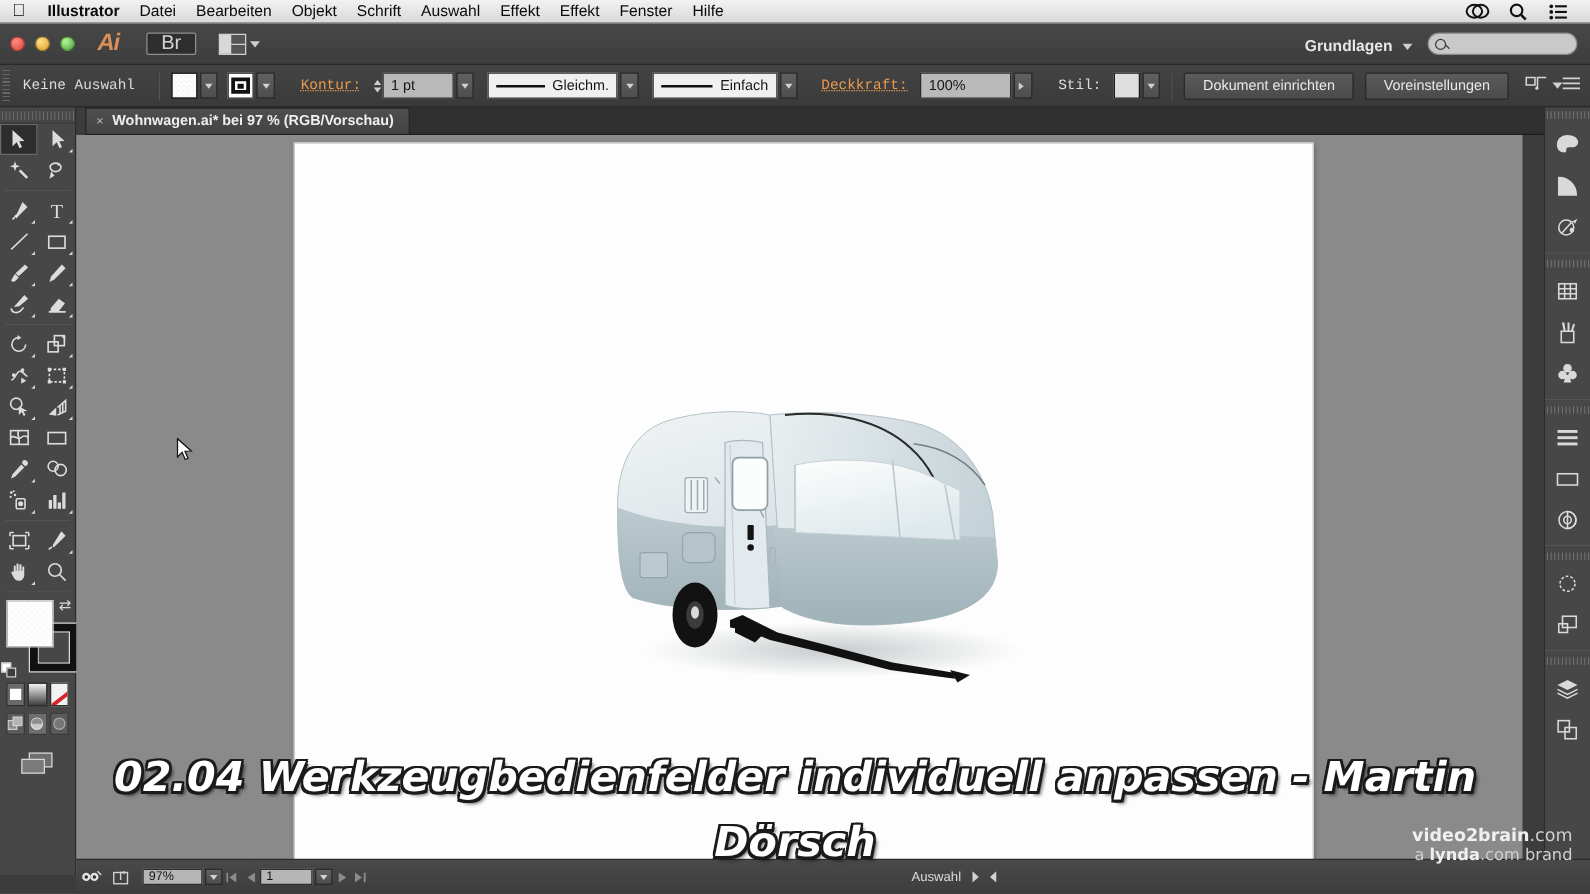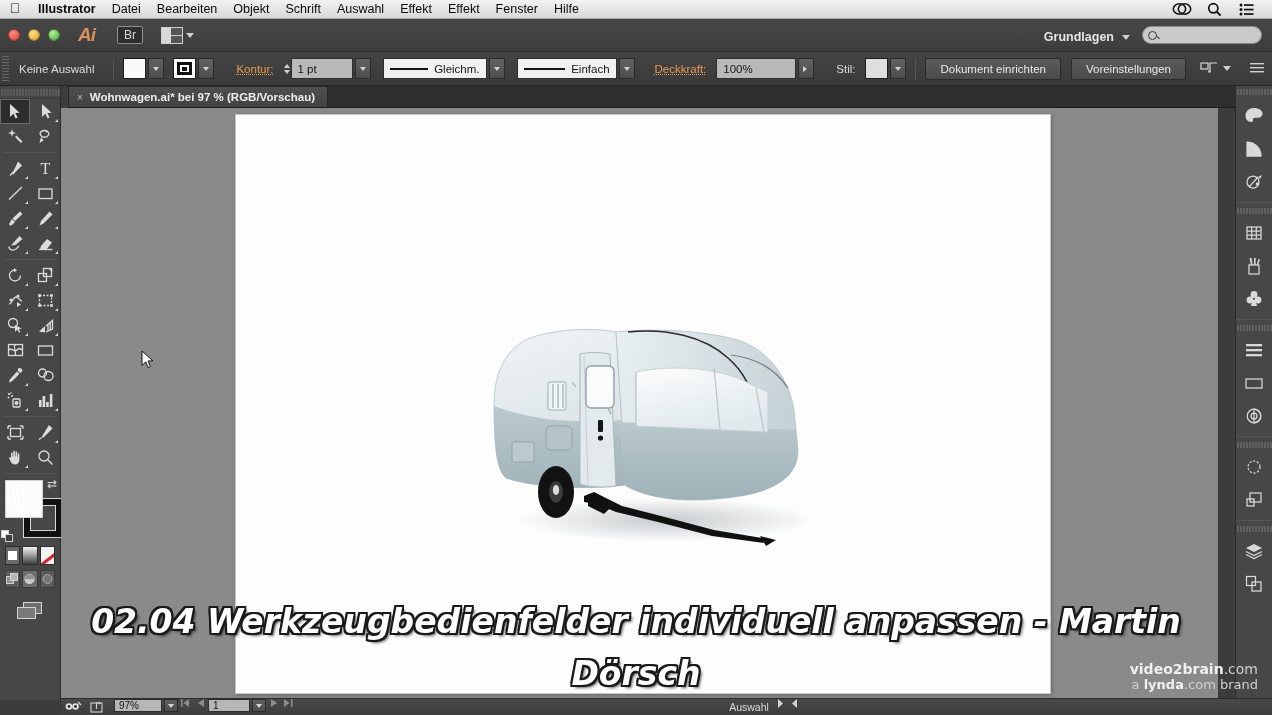--- a/index.html
+++ b/index.html
@@ -32,23 +32,23 @@
     border-bottom: 1px solid #2a2a2a;
     display: flex; align-items: center;
   }
   .traffic { display: flex; gap: 8px; padding-left: 8px; align-items:center;}
   .dot { width: 12px; height: 12px; border-radius: 50%; border:1px solid rgba(0,0,0,.35); }
   .dot.r { background: radial-gradient(circle at 35% 30%, #ff8b80, #e0443e); }
   .dot.y { background: radial-gradient(circle at 35% 30%, #ffe08a, #dea123); }
   .dot.g { background: radial-gradient(circle at 35% 30%, #b6f59b, #43a533); }
   .ai-logo { margin-left: 18px; color: #d98f5a; font-size: 19px; font-style: italic; font-weight: bold; letter-spacing:-1px;}
   .br-btn {
-    margin-left: 22px; width: 26px; height: 18px; border: 1px solid #8e8e8e;
+    margin-left: 22px; width: 40px; height: 18px; border: 1px solid #8e8e8e;
     border-radius: 2px; background: #2e2e2e; color: #d4d4d4;
-    font-size: 12px; display: flex; align-items: center; justify-content: center;
+    font-size: 16px; display: flex; align-items: center; justify-content: center;
   }
   .arrange-btn {
     margin-left: 18px; display: flex; align-items: center; gap: 3px;
   }
   .arrange-glyph {
     width: 22px; height: 17px; border: 1.5px solid #cfcfcf; background: #555;
     position: relative;
   }
   .arrange-glyph::before{content:"";position:absolute;left:0;top:0;width:9px;height:100%;background:#d8d8d8;}
   .arrange-glyph::after{content:"";position:absolute;right:0;top:7px;width:11px;height:1.5px;background:#cfcfcf;}
@@ -66,21 +66,21 @@
   .ctrlbar {
     position: absolute; left: 0; top: 52px; width: 1272px; height: 34px;
     background: linear-gradient(#444, #3a3a3a);
     border-bottom: 1px solid #252525;
     display: flex; align-items: center; gap: 0px;
     font-size: 11.5px; color: #dcdcdc;
   }
   .grip { width: 7px; height: 26px; margin-left:2px; background:
       repeating-linear-gradient(to bottom, #6d6d6d 0 1px, transparent 1px 3px);
       opacity:.85;}
-  .ctrl-label { padding: 0 10px; white-space: nowrap; }
+  .ctrl-label { padding: 0 10px; white-space: nowrap; font-family: Liberation Mono, monospace; }
   .orange { color: #e89b4e; text-decoration: underline; text-decoration-style: dotted; }
   .swatch-btn {
     width: 23px; height: 21px; border: 1px solid #1c1c1c; background: #fff;
     display:flex; align-items:center; justify-content:center;
   }
   .swatch-btn.white { background: repeating-conic-gradient(#fff 0 25%, #f6f6f6 0 50%) 0 0/4px 4px; }
   .swatch-btn.strokebox { background: #fff; }
   .strokebox-inner { width: 15px; height: 13px; border: 3px solid #111; background: #fff; display:flex;align-items:center;justify-content:center;}
   .strokebox-inner i { display:block; width:5px;height:4px;background:#111;}
   .dd {
@@ -206,23 +206,23 @@
                background-size: 3px 6px; background-position: center; background-repeat: repeat-x;}
   .dgroup { padding: 2px 0 4px 0; }
   .dcell { height: 33px; display:flex; align-items:center; justify-content:center; }
   svg.di { width: 20px; height: 20px; }
   svg.di * { stroke:#d9d9d9; fill:none; stroke-width:1.25; }
   svg.di .f { fill:#d9d9d9; stroke:none; }
   .dsep { height:1px; background:#3a3a3a; border-bottom:1px solid #555; }
 
   
   .statusbar {
-    position: absolute; left: 61px; bottom: 0; width: 1211px; height: 17px;
+    position: absolute; left: 61px; bottom: 0; width: 1211px; height: 28px;
     background: linear-gradient(#494949,#3d3d3d); border-top:1px solid #2b2b2b;
-    display:flex; align-items:flex-start; font-size: 10.5px; color: #dcdcdc;
+    display:flex; align-items:center; font-size: 10.5px; color: #dcdcdc;
   }
   .sb-item { display:flex; align-items:center; height:15px; padding: 0 4px;}
   .sb-field { height:13px; background:#b6b6b6; color:#131313; border:1px solid #2f2f2f;
               display:flex;align-items:center; padding:0 4px; font-size:10px;}
   .tri-xs { width:0;height:0;border-left:3px solid transparent;border-right:3px solid transparent;border-top:4px solid #d2d2d2;}
   .sb-btn { width:15px; display:flex;align-items:center;justify-content:center;}
 
   
   .subtitle {
     position: absolute; left: 0; top: 596px; width: 1272px;

